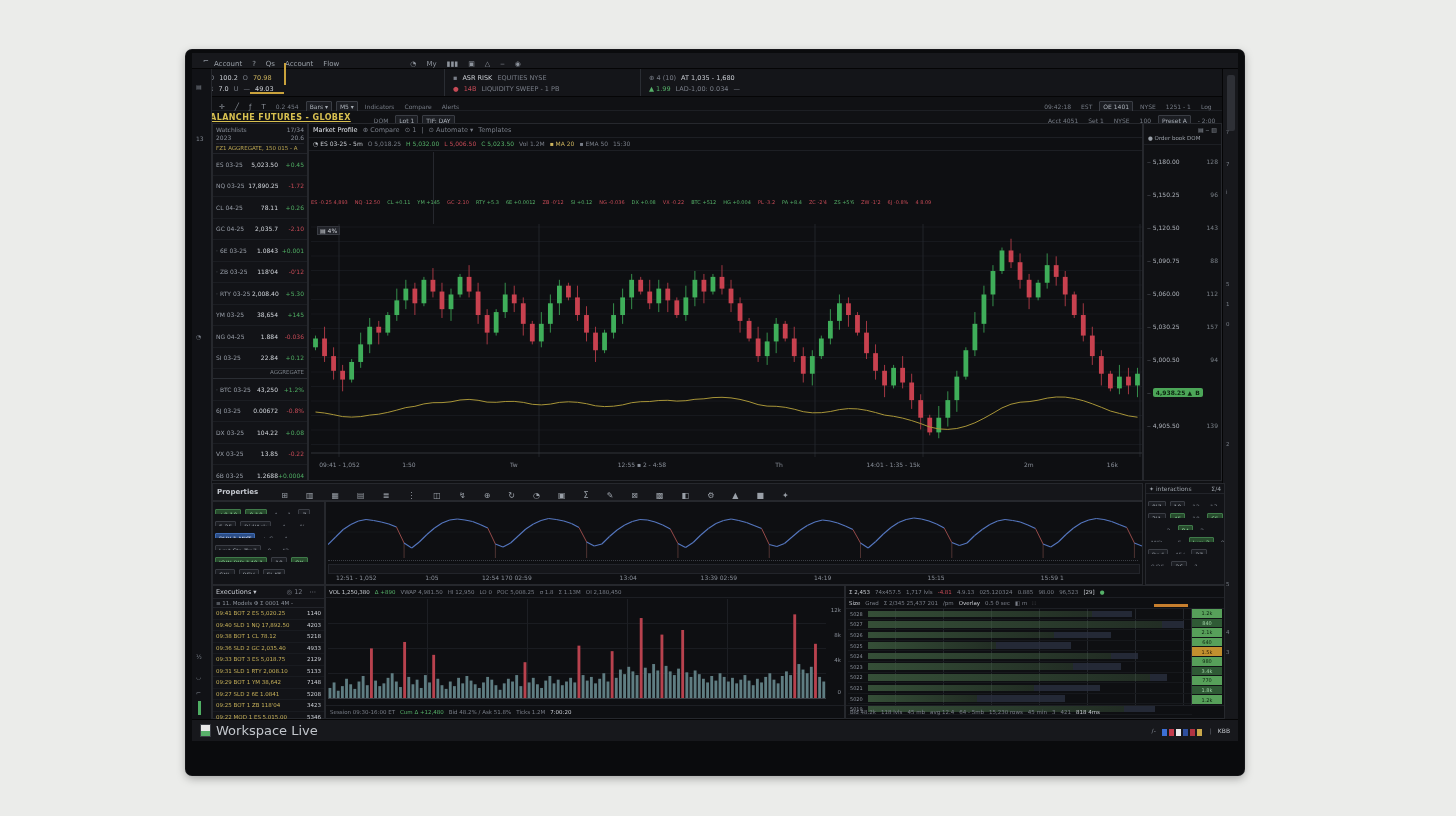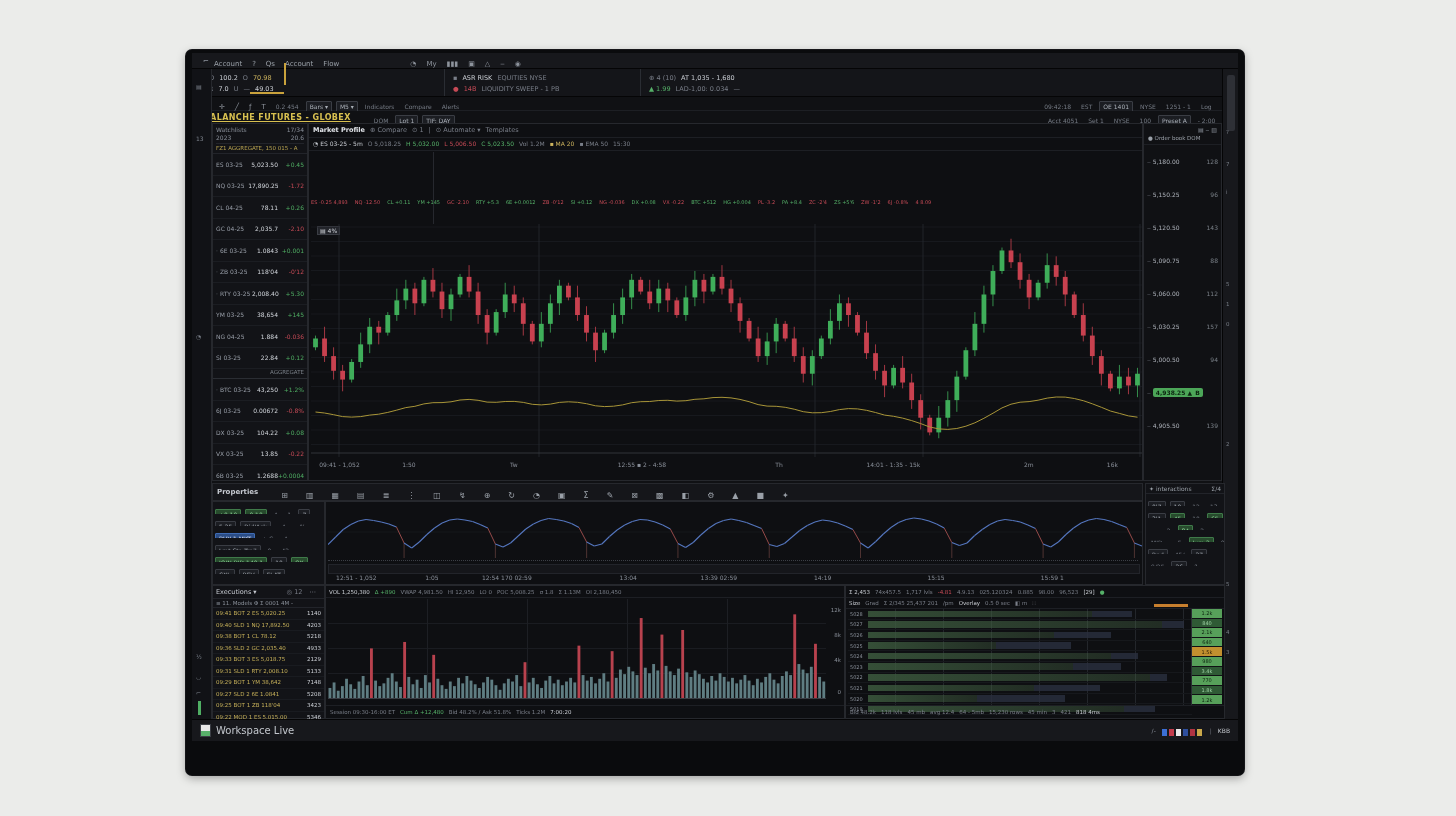--- a/index.html
+++ b/index.html
@@ -4,22 +4,22 @@
 <style>
   html,body{margin:0;padding:0}
   body{width:1456px;height:816px;background:#ebecea;font-family:"DejaVu Sans",sans-serif;overflow:hidden;position:relative}
   .monitor{position:absolute;left:186px;top:50px;width:1058px;height:725px;background:#0a0b0d;border-radius:6px;box-shadow:0 3px 10px rgba(0,0,0,.35),0 0 0 1px #191a1d}
   .app{position:absolute;left:6px;top:3px;width:1046px;height:688px;background:#101114;overflow:hidden}
   .pnl{position:absolute;background:#121317;border:1px solid #26282d;box-sizing:border-box}
   .bar{position:absolute;box-sizing:border-box}
   
   .sg{margin-right:5px;white-space:nowrap}
   .sg.w{color:#c8ccd2}.sg.dim{color:#797e88}.sg.red{color:#c64a56}.sg.green{color:#55b068}
-  .sg.yellow{color:#cdb45e}.sg.b{color:#e2e5ea;font-weight:bold}
-  .t6{font-size:6px;line-height:8px}.t7{font-size:10px;line-height:9px}
+  .sg.yellow{color:#cdb45e}.sg.b{color:#e2e5ea;font-weight:normal}
+  .t6{font-size:6px;line-height:8px}.t7{font-size:13px;line-height:9px}
   
   .menubar{left:0;top:0;width:1046px;height:16px;background:#17181c;border-bottom:1px solid #050506;display:flex;align-items:center;padding:0 6px;box-sizing:border-box}
   .mitem{font-size:7px;color:#9aa0a8;margin-right:10px;cursor:default}
   .ic{display:inline-block;font-size:7px;color:#8d939c;margin:0 5px}
   
   .qstrip{left:0;top:16px;width:1046px;height:28px;background:#141519;border-bottom:1px solid #050506;display:flex}
   .qgroup{padding:3px 8px;border-left:1px solid #2a2d33;box-sizing:border-box;position:relative}
   .qgroup:first-child{border-left:none}
   .qline{display:flex;align-items:center;height:11px;font-size:6.5px}
   .qslider{position:absolute;left:58px;bottom:2px;width:34px;height:2px;background:#c9a23c}

